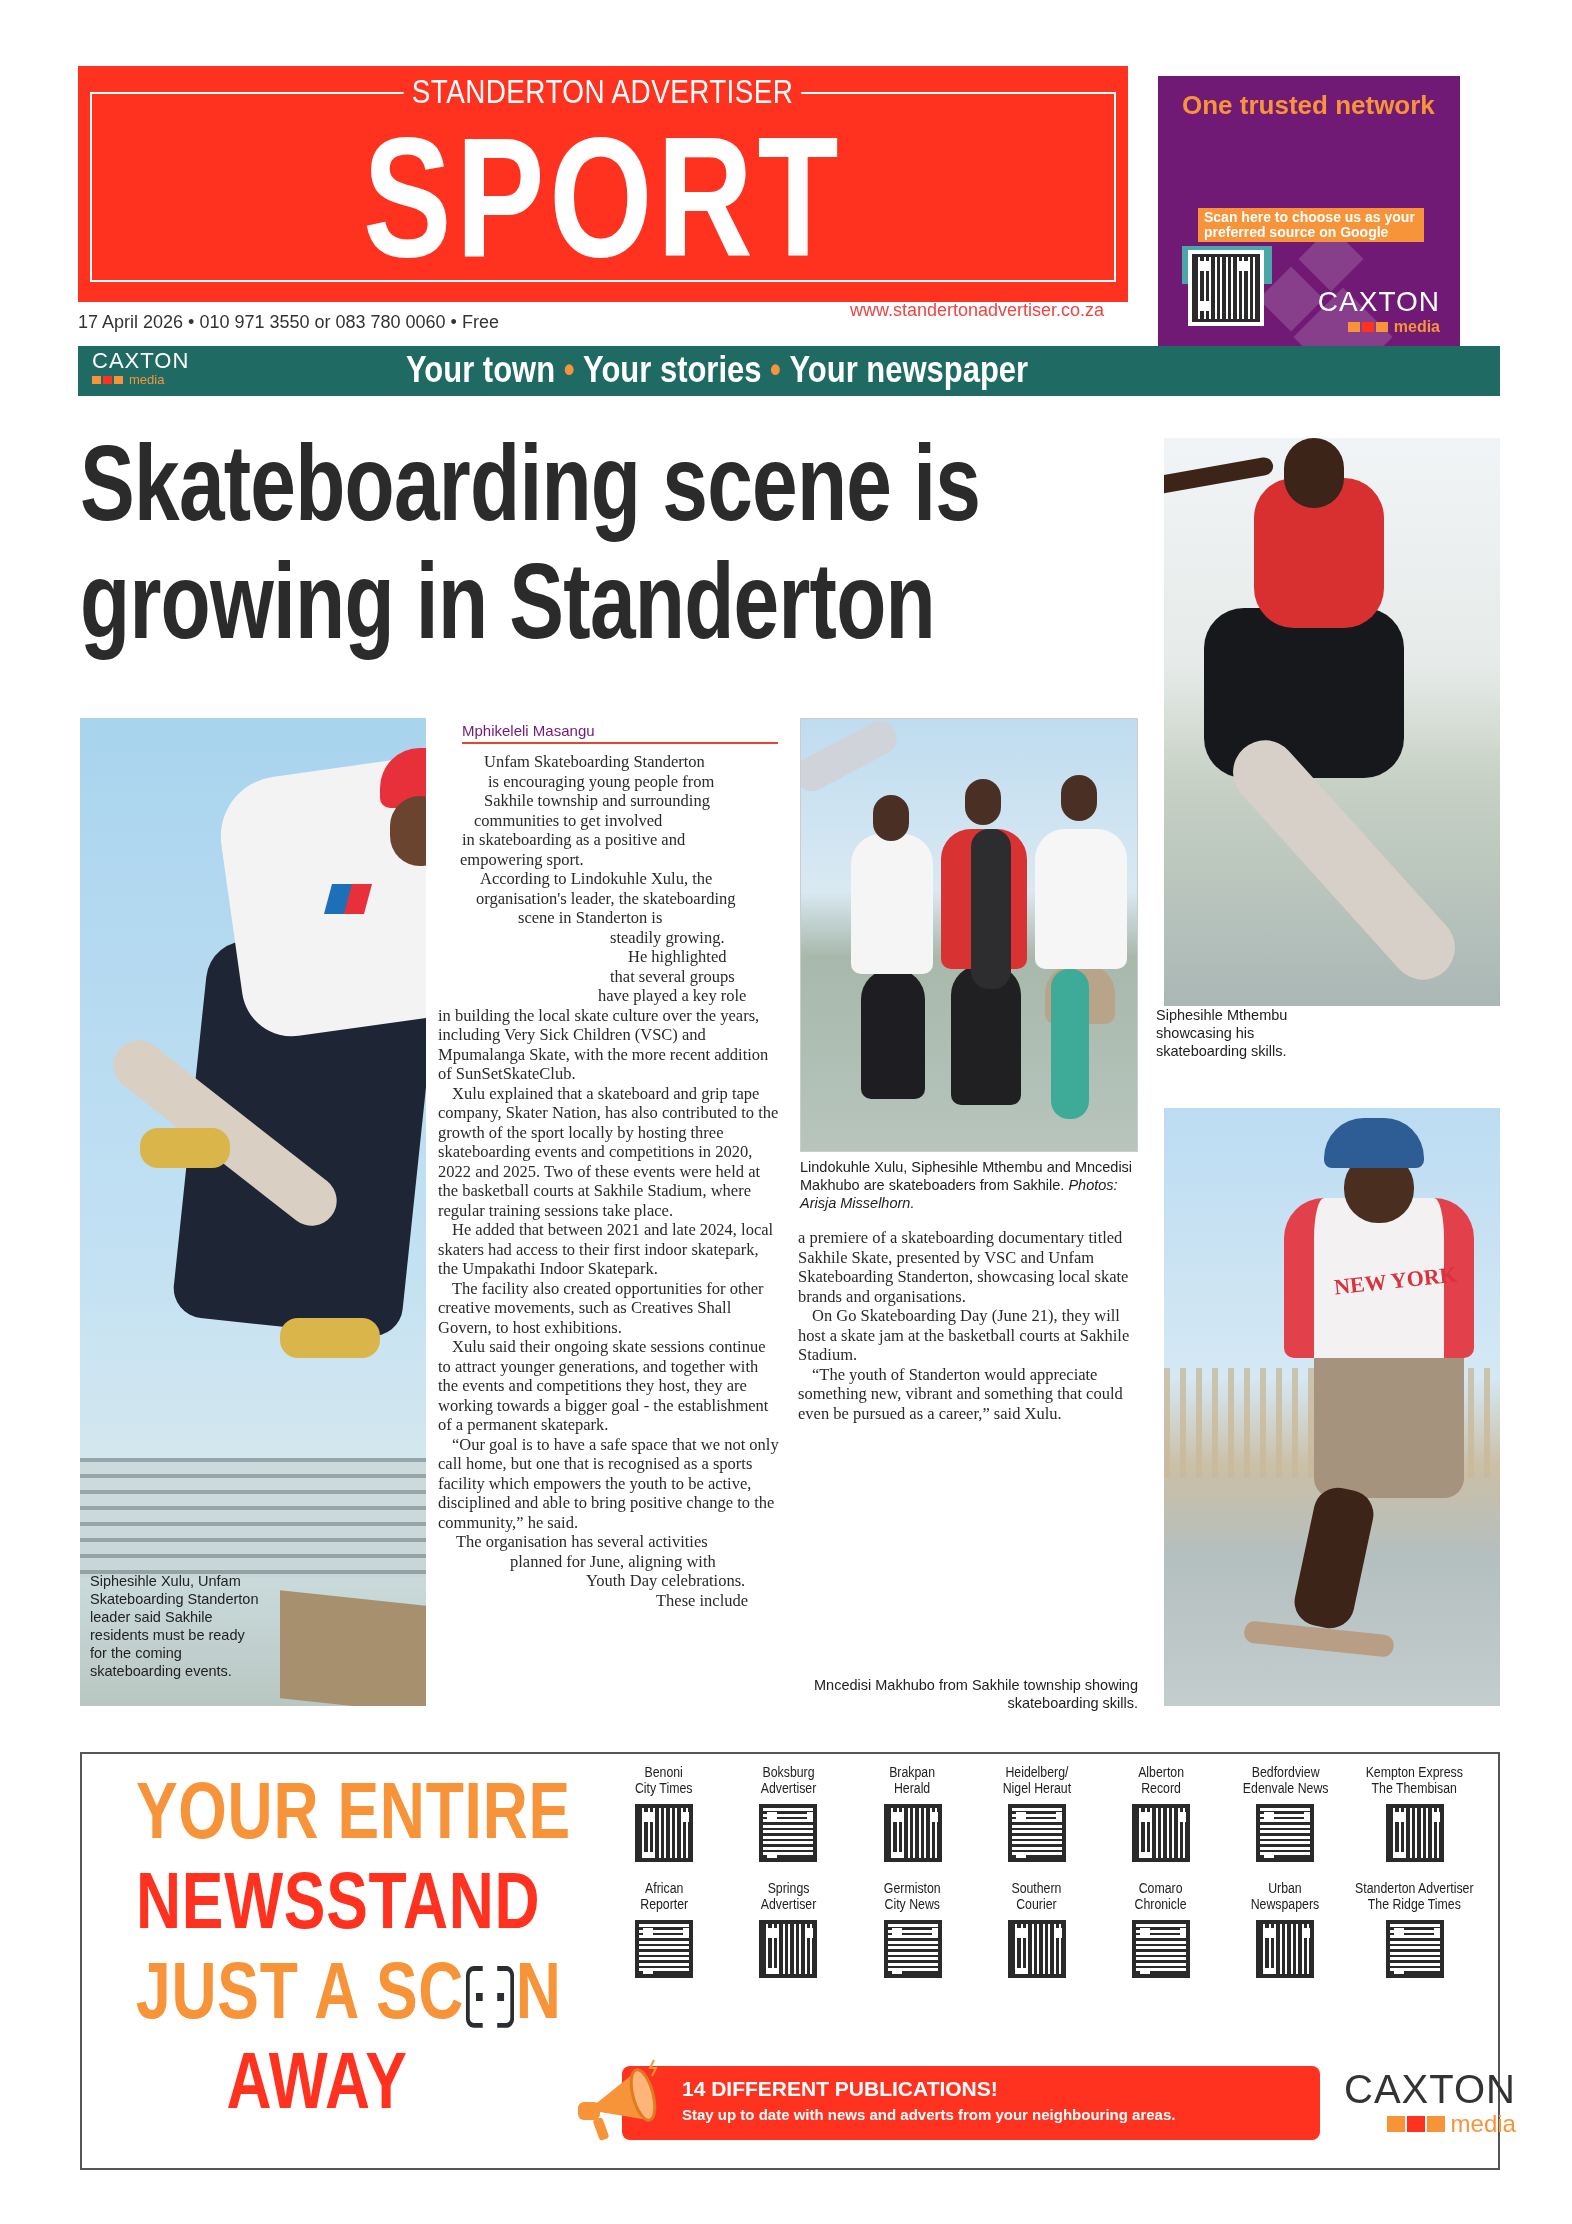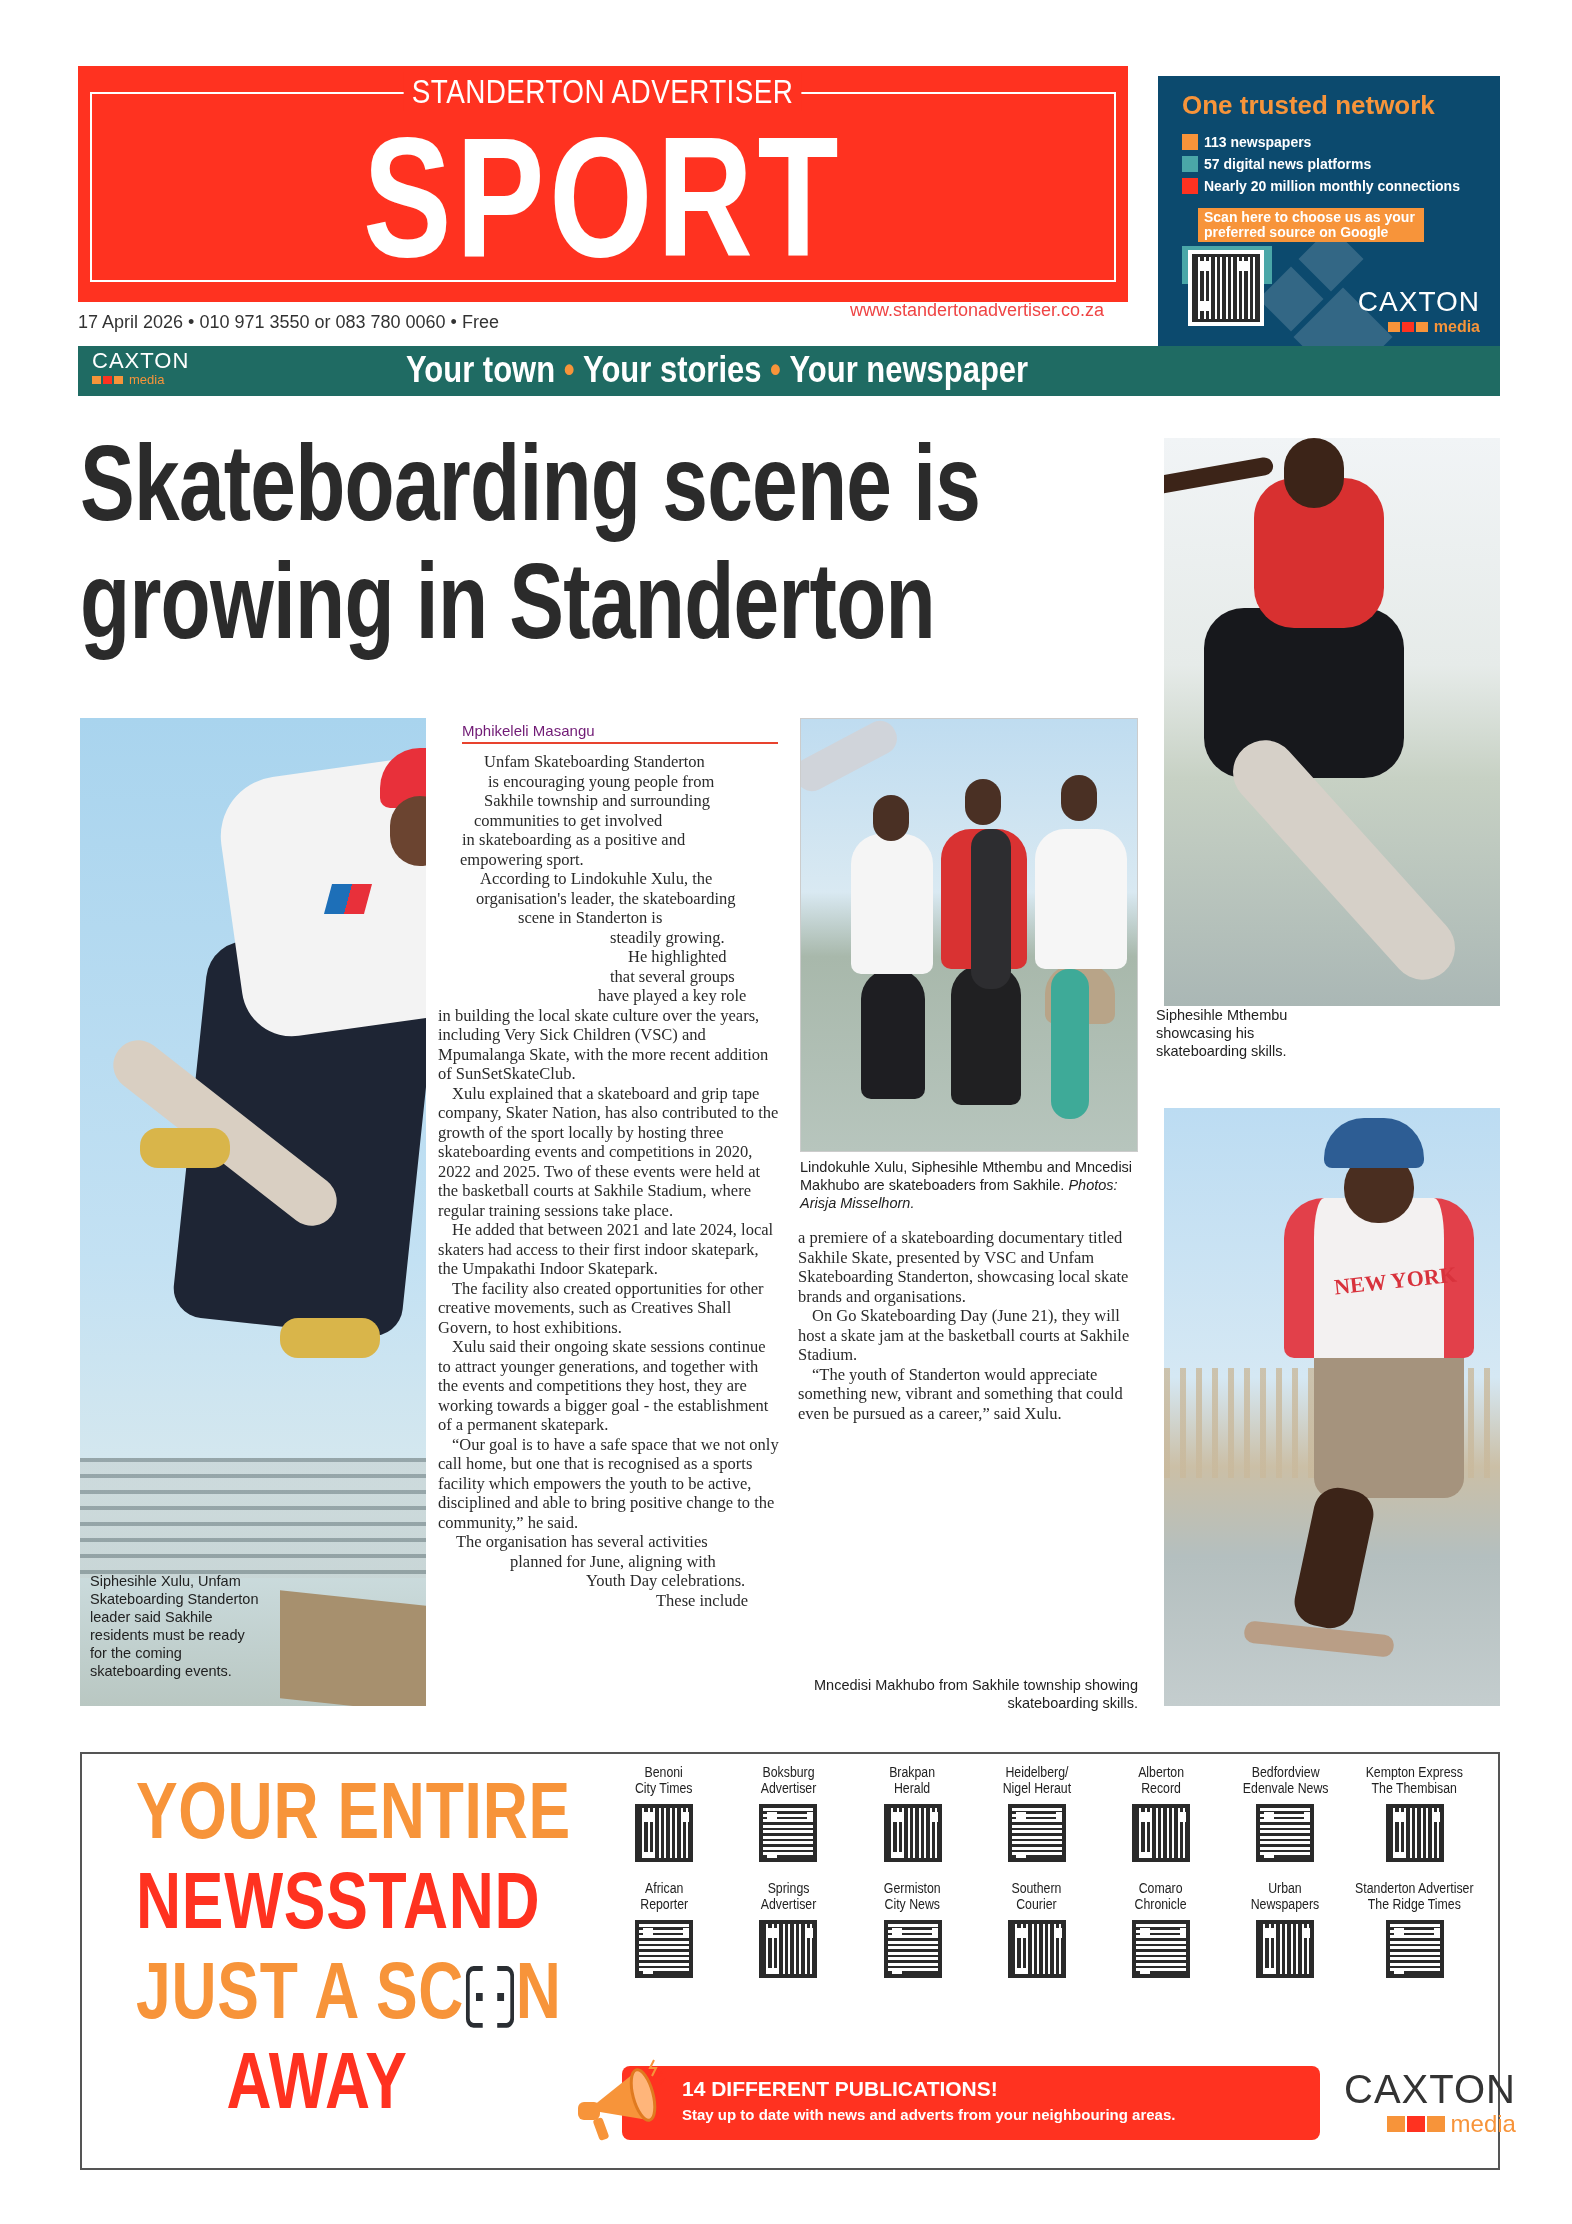--- a/index.html
+++ b/index.html
@@ -10,21 +10,21 @@
   .masthead { position: absolute; left: 78px; top: 66px; width: 1050px; height: 236px; background: #ff3220; }
   .masthead-frame { position: absolute; left: 12px; top: 26px; right: 12px; bottom: 20px; border: 2px solid #ffffff; }
   .masthead-kicker { position: absolute; left: 0; right: 0; top: 6px; text-align: center; }
   .masthead-kicker span { display: inline-block; background: #ff3220; padding: 0 10px; color: #fff; font-family: "Liberation Sans Narrow", "Liberation Sans", sans-serif; font-size: 34px; letter-spacing: 0.5px; transform: scaleX(0.82); }
   .masthead-title { position: absolute; left: 0; right: 0; top: 46px; text-align: center; color: #ffffff; font-family: "Liberation Sans", sans-serif; font-weight: 700; font-size: 170px; line-height: 170px; letter-spacing: 6px; transform: scaleX(0.78); transform-origin: center; }
 
   .dateline { position: absolute; left: 78px; top: 312px; font-size: 18px; color: #333; font-family: "Liberation Sans", sans-serif; }
   .website { position: absolute; left: 850px; top: 300px; font-size: 18px; color: #ef4444; }
 
   
-  .network-ad { position: absolute; left: 1158px; top: 76px; width: 342px; height: 284px; background: #0c4a6e; overflow: hidden; }
+  .network-ad { position: absolute; left: 1158px; top: 76px; width: 302px; height: 284px; background: #701a75; overflow: hidden; }
   .network-ad .heading { position: absolute; left: 24px; top: 14px; color: #f7943a; font-weight: 700; font-size: 26px; }
   .network-ad .bullets { position: absolute; left: 24px; top: 56px; }
   .network-ad .bullet { display: flex; align-items: center; height: 20px; margin-bottom: 2px; color: #fff; font-weight: 700; font-size: 14px; }
   .network-ad .sq { width: 16px; height: 16px; margin-right: 6px; }
   .network-ad .scan-callout { position: absolute; left: 40px; top: 132px; background: #f7943a; color: #fff; font-weight: 700; font-size: 14px; line-height: 15px; padding: 2px 6px; width: 226px; }
   .network-ad .qr-backing { position: absolute; left: 24px; top: 170px; width: 90px; height: 38px; background: #4aa7a8; }
   .network-ad .qr { position: absolute; left: 30px; top: 174px; width: 76px; height: 76px; background: #fff; padding: 4px; }
   .network-ad .diamond { position: absolute; background: rgba(255,255,255,0.16); transform: rotate(45deg); }
   .caxton-logo-w { position: absolute; right: 20px; top: 210px; text-align: right; }
   .caxton-word { font-family: "Liberation Sans", sans-serif; font-weight: 400; letter-spacing: 1px; }
@@ -143,34 +143,20 @@
   <div class="masthead-title">SPORT BUZZ</div>
 </div>
 <div class="dateline">17 April 2026 • 010 971 3550 or 083 780 0060 • Free</div>
 <div class="website">www.standertonadvertiser.co.za</div>
 
 <div class="network-ad">
   <div class="diamond" style="left:150px;top:160px;width:46px;height:46px;"></div>
   <div class="diamond" style="left:110px;top:200px;width:46px;height:46px;"></div>
   <div class="diamond" style="left:150px;top:226px;width:70px;height:70px;"></div>
   <div class="heading">One trusted network</div>
-  <div class="bullets">
-    <div class="bullet">
-        <span class="sq" style="background:#f7943a"></span>
-        <span>113 newspapers</span>
-      </div>
-    <div class="bullet">
-        <span class="sq" style="background:#4aa7a8"></span>
-        <span>57 digital news platforms</span>
-      </div>
-    <div class="bullet">
-        <span class="sq" style="background:#ff3220"></span>
-        <span>Nearly 20 million monthly connections</span>
-      </div>
-  </div>
   <div class="scan-callout">Scan here to choose us as your preferred source on Google</div>
   <div class="qr-backing"></div>
   <div class="qr">
       <div class="qr-code" style="width:68px;height:68px;margin:0;outline:none;border-width:3px"></div>
     </div>
   <div class="caxton-logo-w">
     <div class="caxton-word" style="color:#fff;font-size:28px;">CAXTON</div>
     <div class="media-row">
       <span class="b" style="background:#f7943a"></span>
         <span class="b" style="background:#ff3220"></span>

